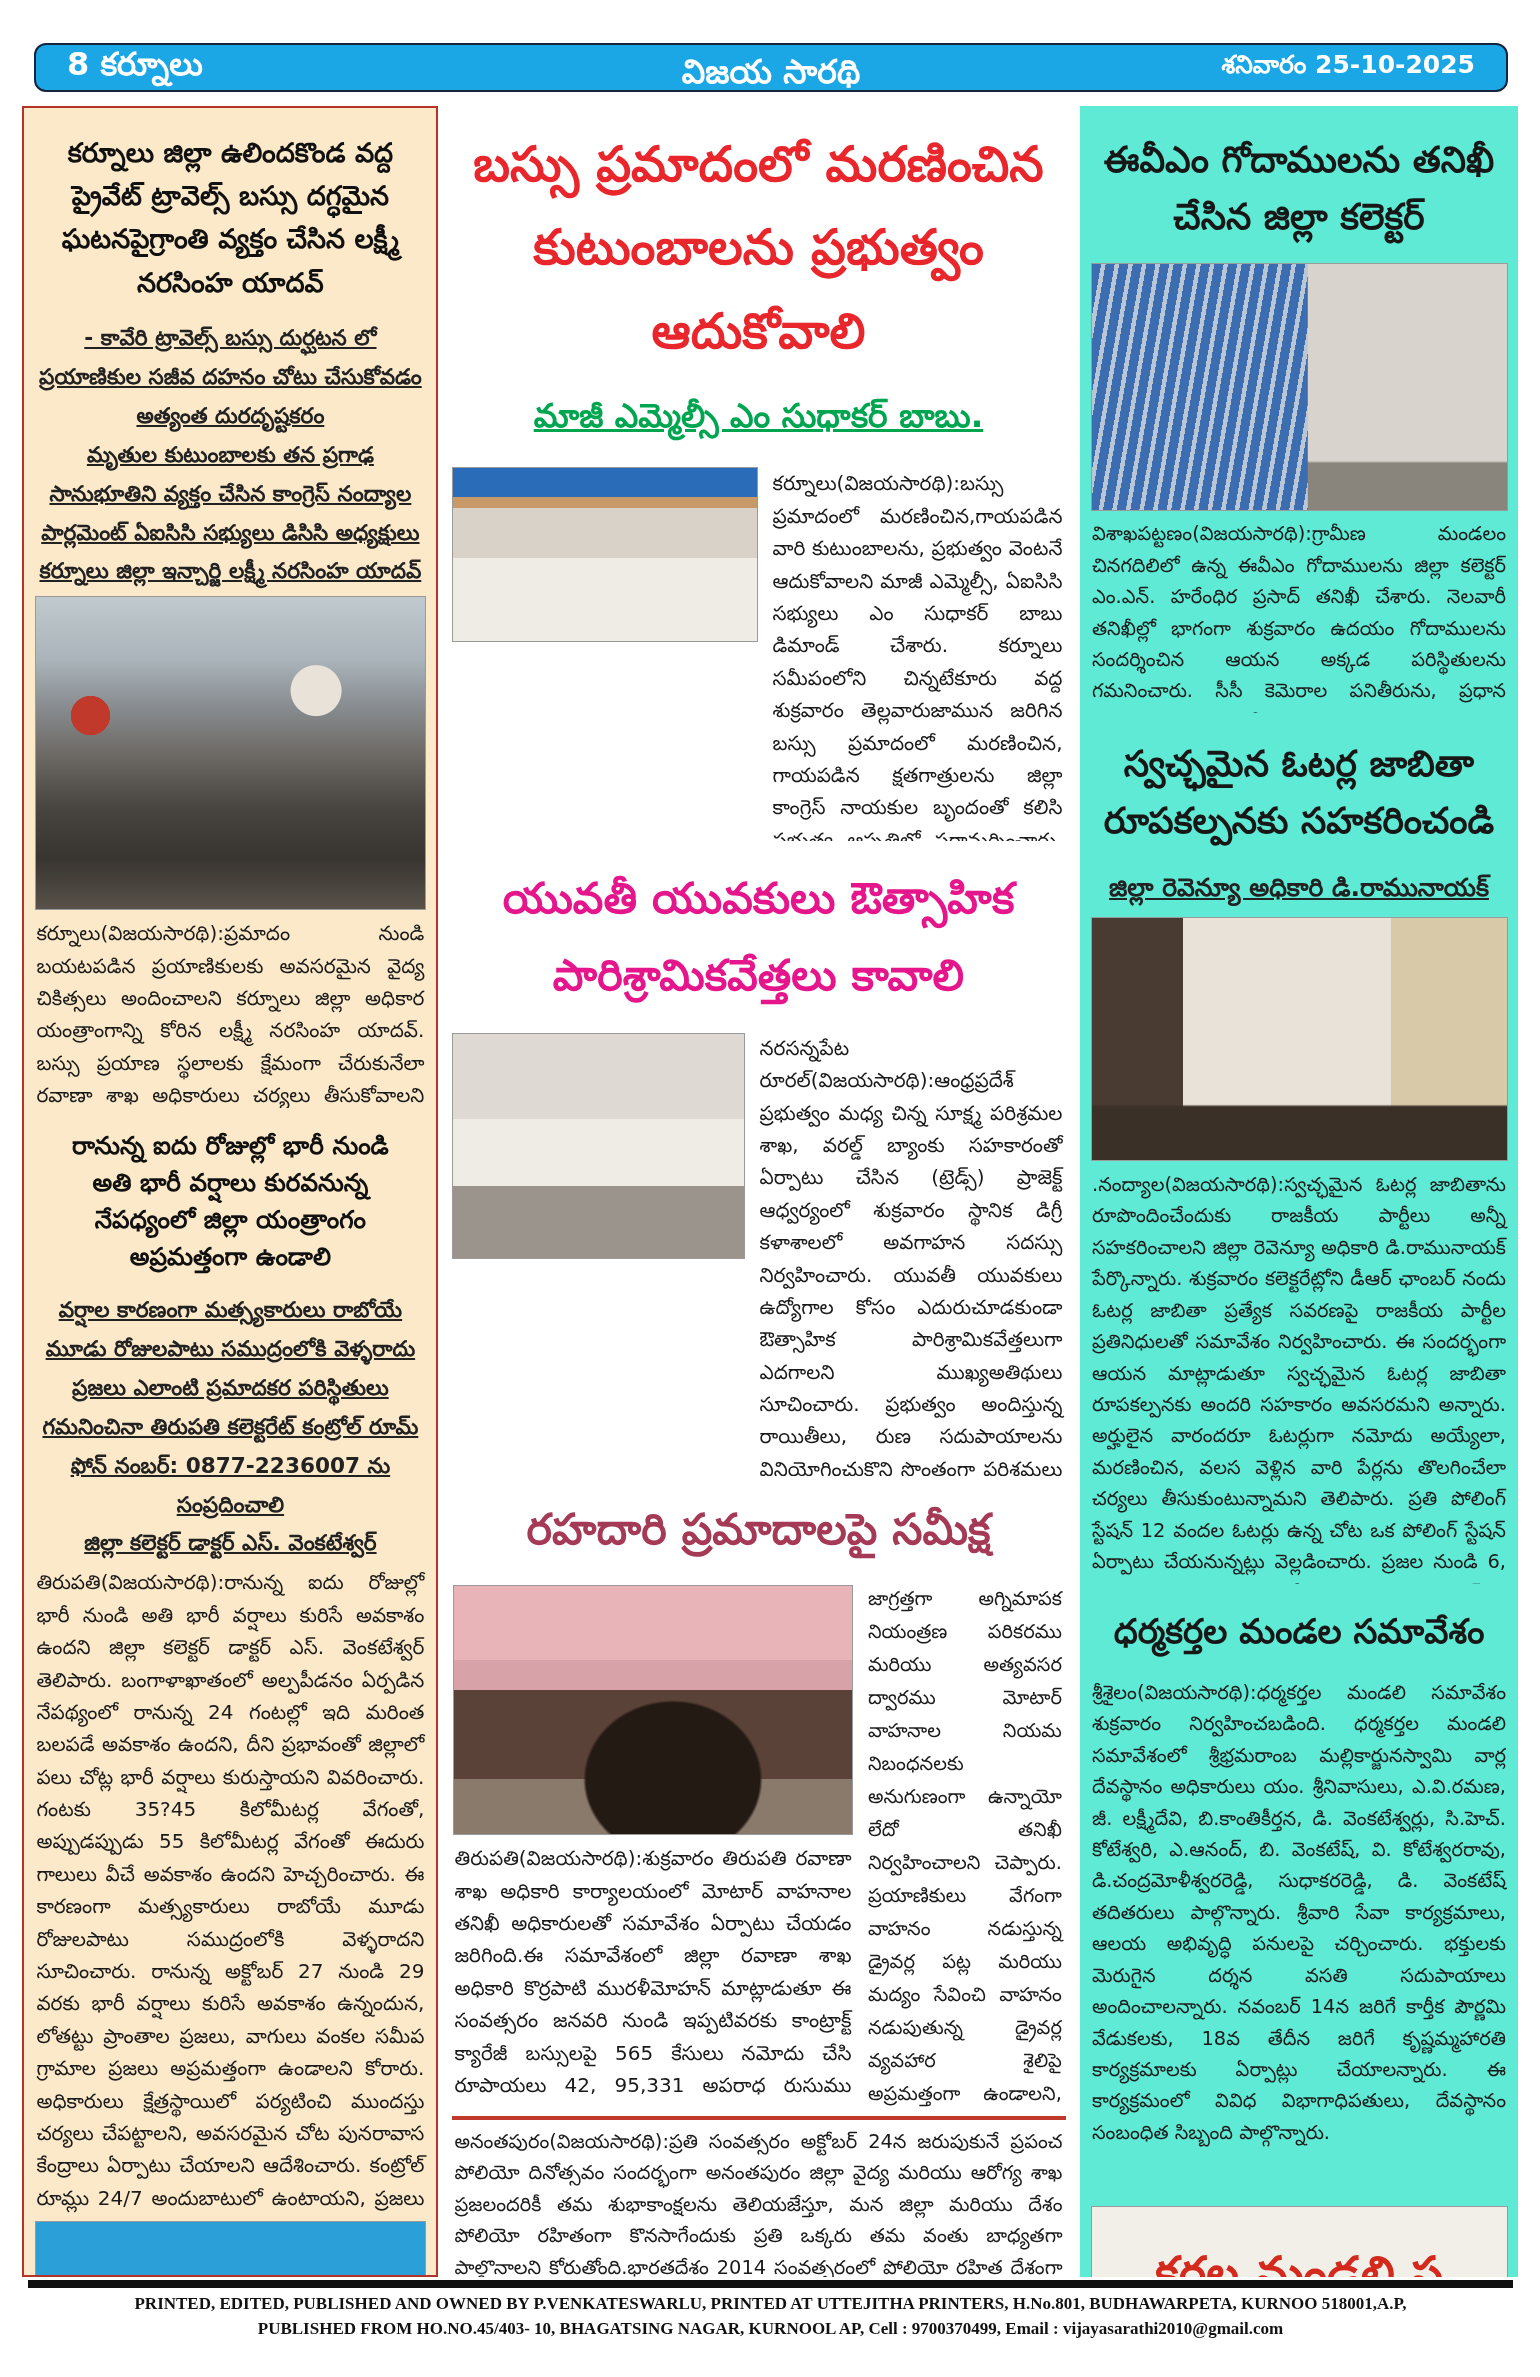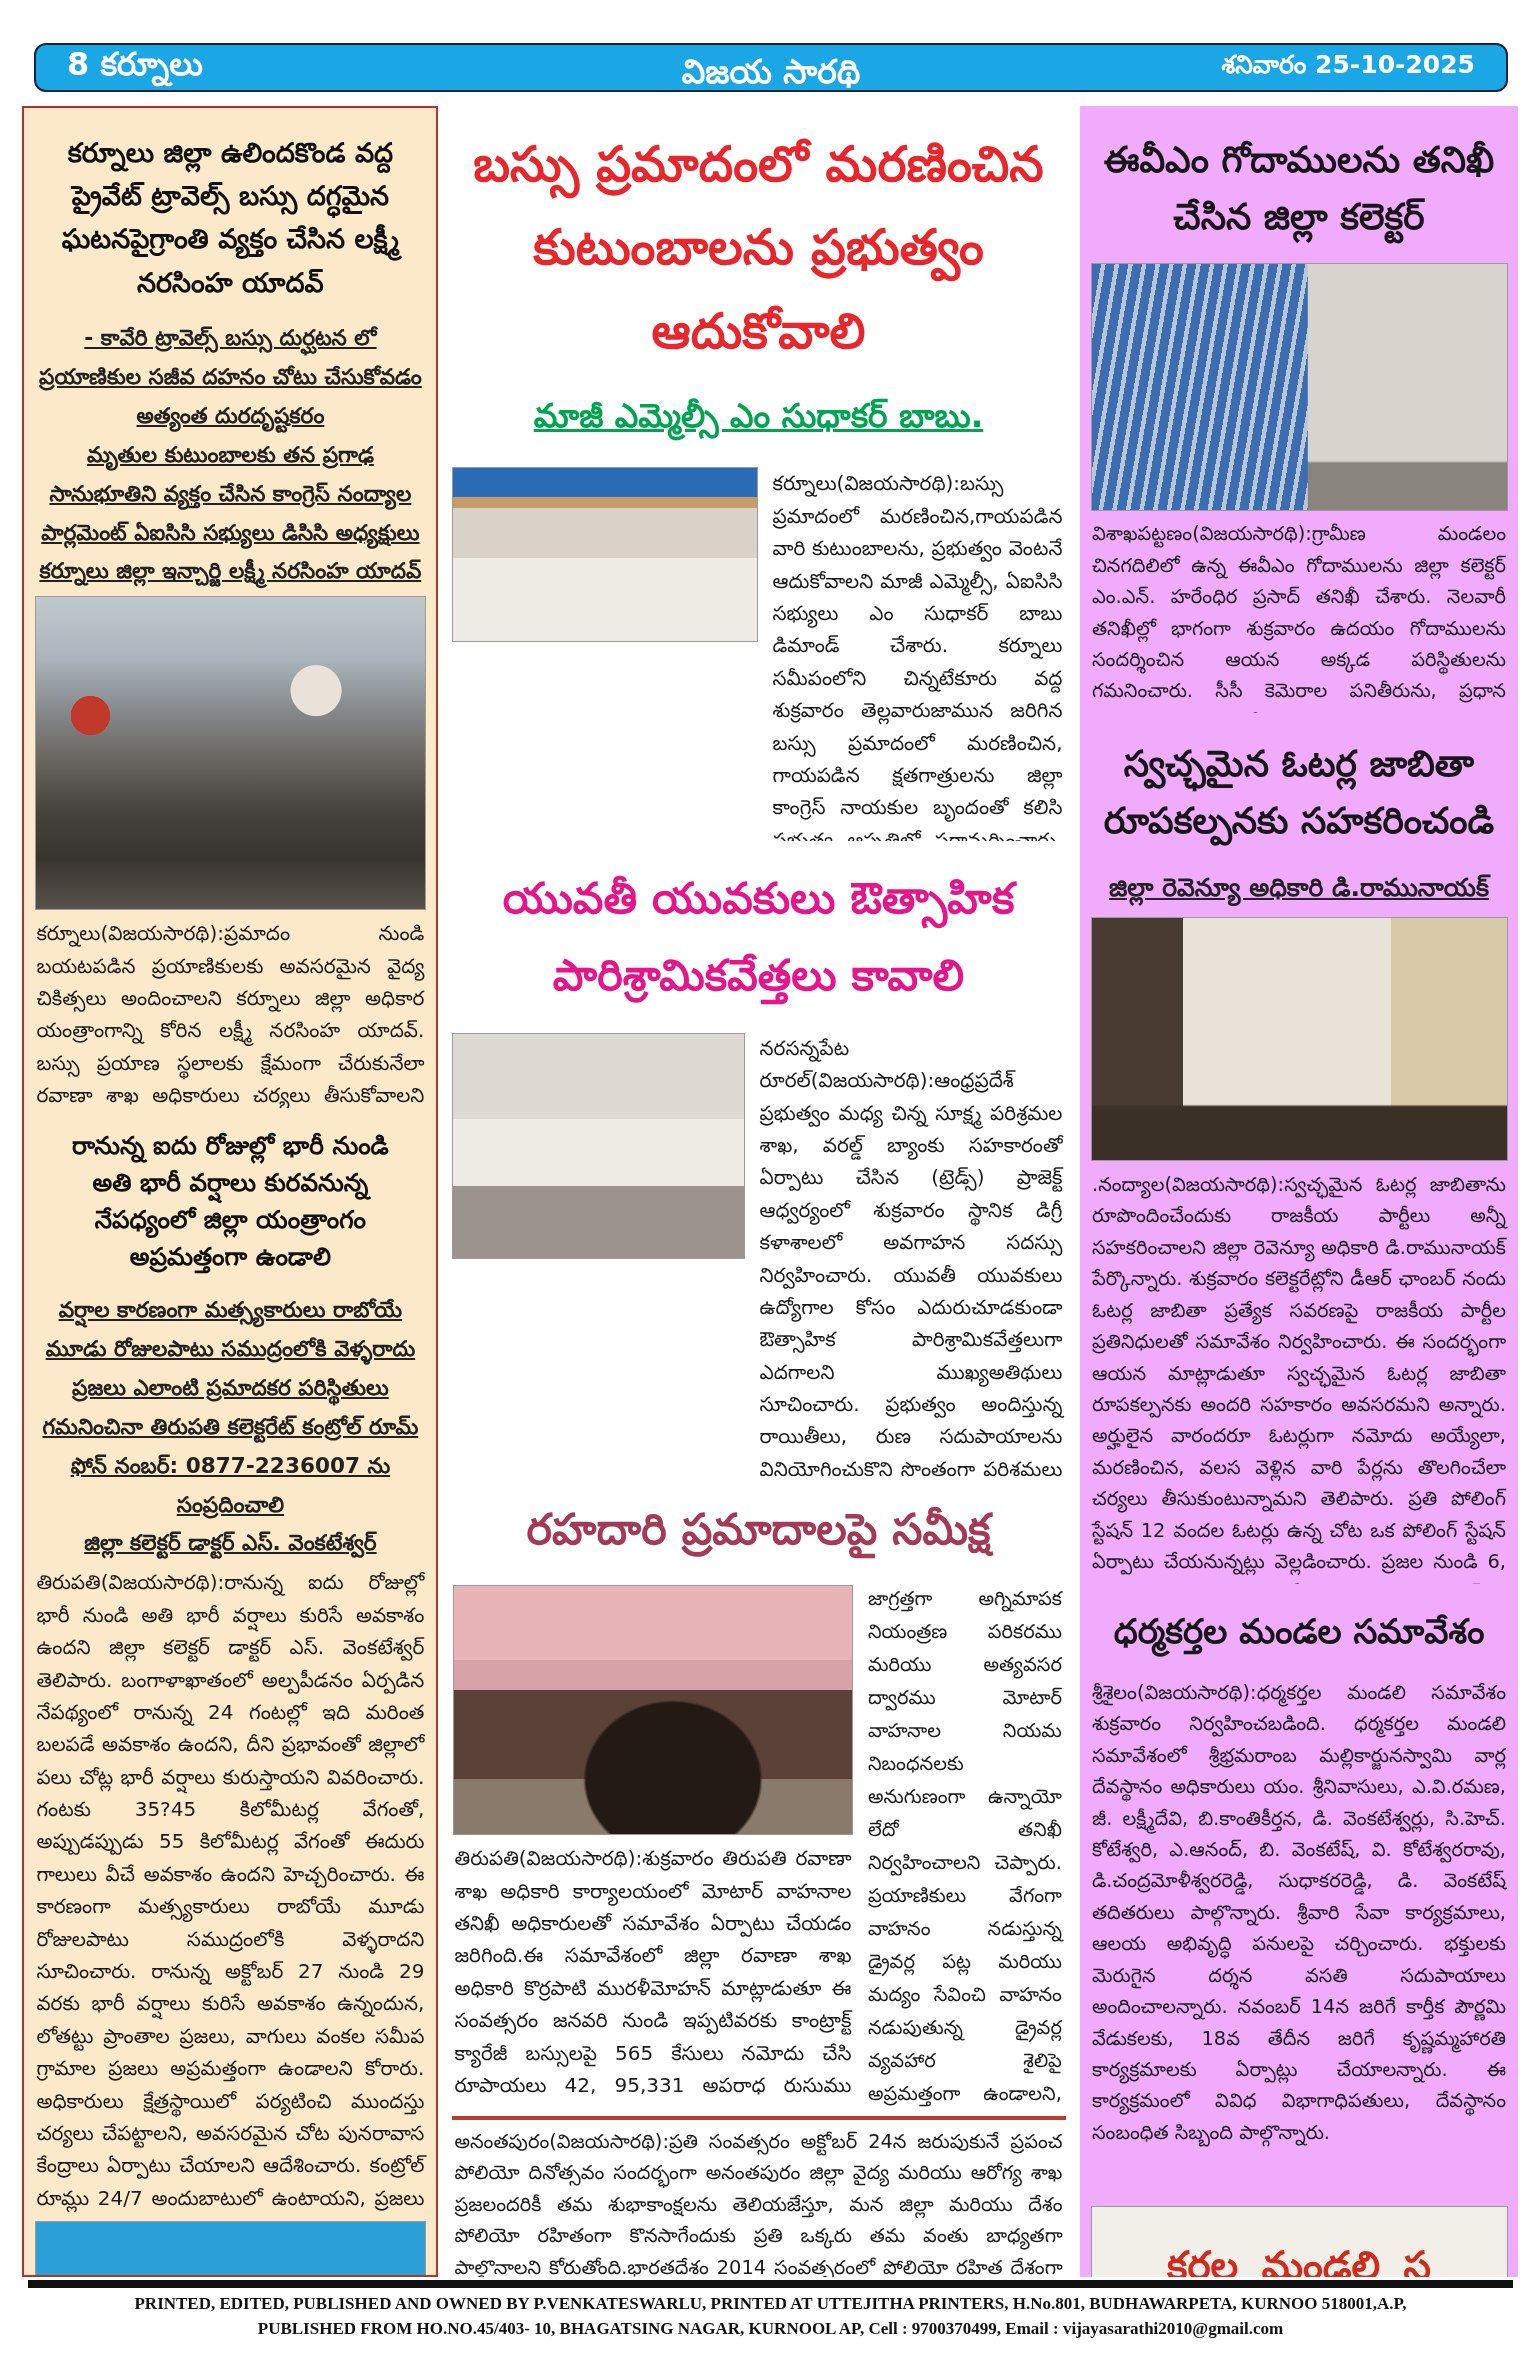--- a/index.html
+++ b/index.html
@@ -12,21 +12,21 @@
             display:flex;align-items:center;justify-content:space-between;
             padding:0 31px;box-sizing:border-box;color:#ffffff;font-weight:bold;}
   .masthead .edition{font-size:32px;}
   .masthead .title{position:absolute;left:0;right:0;text-align:center;font-size:33px;margin-top:16px;}
   .masthead .date{font-size:25px;z-index:1;}
 
   
   .col{position:absolute;top:106px;height:2171px;box-sizing:border-box;overflow:hidden;}
   .col-left{left:22.4px;width:416px;background:#fce9c9;border:2.2px solid #b63327;padding:4.5px 9px;}
   .col-mid{left:447px;width:623px;background:#ffffff;padding:0 4.5px;}
-  .col-right{left:1080px;width:438px;background:#f0abfc;padding:3px 9px;}
+  .col-right{left:1080px;width:438px;background:#5eead4;padding:3px 9px;}
 
   
   .h{font-weight:bold;text-align:center;margin:14px;}
   .h-black-lg{font-size:27px;line-height:1.6;color:#111;padding:4.5px 3px 1.5px;}
   .h-black-md{font-size:24.6px;line-height:1.5;color:#111;padding:6px 1.5px 1.5px;}
   .h-red{font-size:49px;line-height:1.7;color:#e9262c;padding-top:3px;}
   .h-green{font-size:33px;line-height:1.7;color:#00a550;text-decoration:underline;padding:1.5px 0 6px;}
   .h-pink{font-size:43px;line-height:1.8;color:#e5168c;padding-top:4.5px;}
   .h-maroon{font-size:43px;line-height:1.5;color:#a43a56;padding:7.5px 0 4.5px;}
   .h-purple{font-size:43px;line-height:1.5;color:#a233a0;padding:6px 0 3px;}
@@ -69,21 +69,21 @@
       repeating-linear-gradient(100deg,#3b6db0 0 9px,#b9c6d6 9px 13.4px),
       linear-gradient(180deg,#d8d4cd 0 80%,#8a857c 81% 100%);
     background-size:52% 100%,100% 100%;}
   .photo-dro{height:242px;
     background:
       linear-gradient(0deg,#3a3028 0 22%, rgba(0,0,0,0) 23%),
       linear-gradient(90deg,#4a3b32 0 22%,#e8e2d8 22% 72%,#d8c9a8 72% 100%);}
   .photo-press{height:154px;
     background:linear-gradient(180deg,#f2efe9 0 66%,#3a3a3a 66% 76%,#c8c3bd 76% 100%);}
   .press-overlay{position:absolute;top:28%;left:0;right:0;text-align:center;
-    color:#d42a1e;font-weight:bold;font-size:39px;line-height:1;font-family:Liberation Mono, monospace;}
+    color:#d42a1e;font-weight:bold;font-size:46px;line-height:1;}
 
   .inset-left{float:left;width:304px;height:173px;margin:3px 12px 4.5px 0;}
   .inset-left-b{float:left;width:291px;height:224px;margin:4.5px 12px 4.5px 0;}
 
   
   .road-row{display:flex;gap:10.4px;}
   .road-main{width:403px;}
   .road-side{width:200px;}
   .road-side .body-txt{font-size:19.4px;line-height:1.7;}
 

